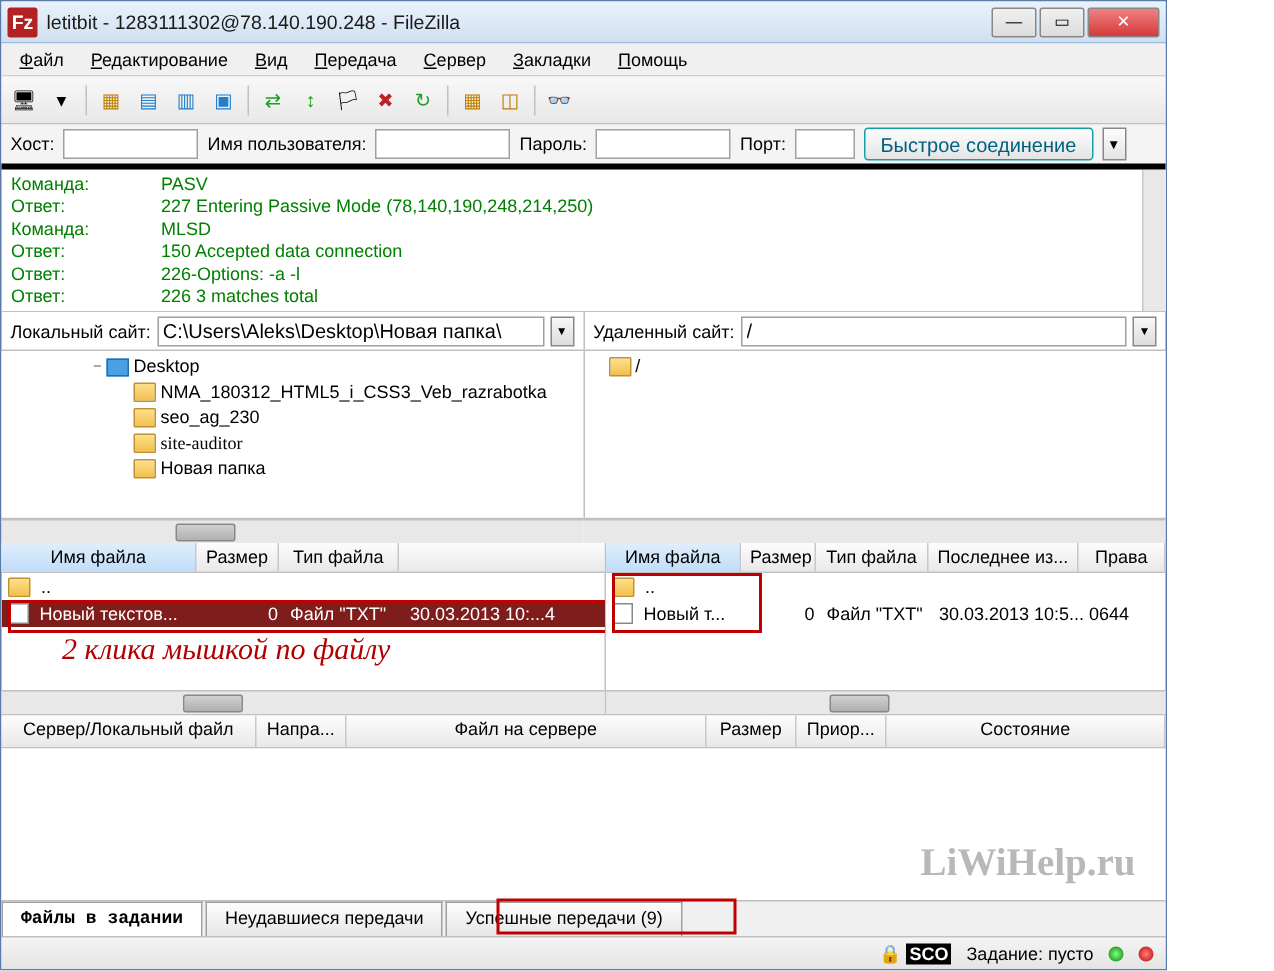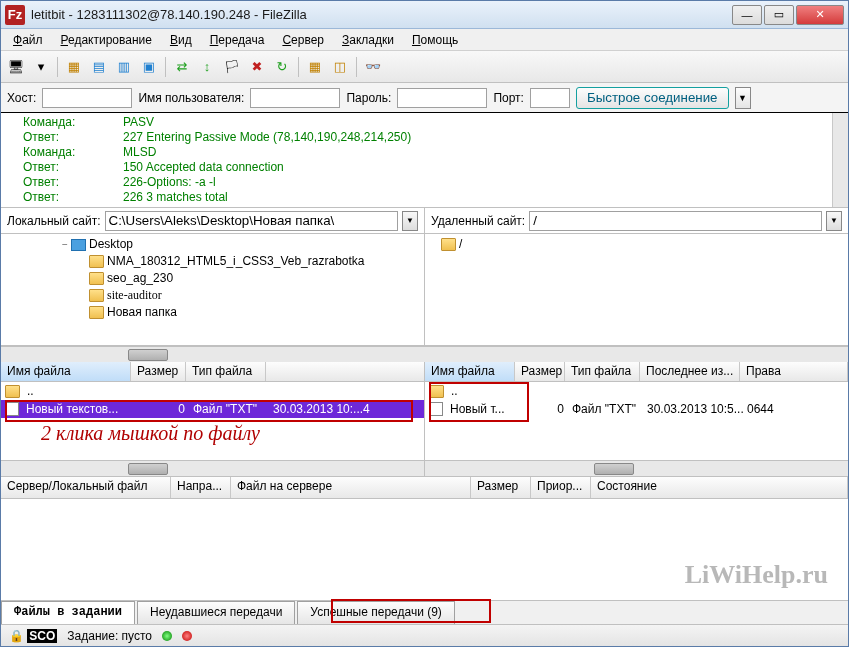--- a/index.html
+++ b/index.html
@@ -1,36 +1,36 @@
 <!DOCTYPE html>
 <html><head>
 <meta charset="utf-8">
 <style>
 * { box-sizing: border-box; margin: 0; padding: 0; }
 body { font-family: "Segoe UI", Tahoma, sans-serif; font-size: 12px; background: #fff; width: 849px; height: 647px; overflow: hidden; }
-.window { border: 1px solid #5a7ba8; width: 849px; height: 647px; display: flex; flex-direction: column; }
+.window { border: 1px solid #5a7ba8; width: 778px; height: 647px; display: flex; flex-direction: column; }
 .titlebar { height: 28px; background: linear-gradient(#eaf2fb,#d0e0f0); display: flex; align-items: center; padding: 0 4px; border-bottom: 1px solid #9cb8d8; }
 .titlebar .app-icon { width: 20px; height: 20px; background: #b22222; color: #fff; font-weight: bold; display: flex; align-items: center; justify-content: center; font-size: 13px; border-radius: 2px; margin-right: 6px; }
 .titlebar .title { flex: 1; font-size: 13px; color: #1a1a1a; }
 .win-btns { display: flex; gap: 2px; }
 .win-btn { width: 30px; height: 20px; background: linear-gradient(#f0f0f0,#dcdcdc); border: 1px solid #888; border-radius: 2px; display: flex; align-items: center; justify-content: center; font-size: 11px; cursor: default; }
 .win-btn.close { background: linear-gradient(#f08080,#d43b3b); color: #fff; width: 48px; }
 .menubar { height: 22px; background: #f0f0f0; display: flex; align-items: center; padding: 0 4px; gap: 2px; border-bottom: 1px solid #d0d0d0; }
 .menubar span { padding: 2px 8px; cursor: default; text-decoration: underline; text-decoration-color: transparent; }
 .menubar span:first-letter { text-decoration: underline; }
 .toolbar { height: 32px; background: linear-gradient(#f8f8f8,#e8e8e8); display: flex; align-items: center; padding: 2px 4px; gap: 3px; border-bottom: 1px solid #c0c0c0; }
 .tb-btn { width: 22px; height: 22px; border: 1px solid transparent; display: flex; align-items: center; justify-content: center; font-size: 13px; cursor: default; }
 .tb-sep { width: 1px; height: 20px; background: #c0c0c0; margin: 0 2px; }
-.quickconnect { height: 30px; background: #f4f4f4; display: flex; align-items: center; padding: 2px 6px; gap: 6px; border-bottom: 1px solid #000000; }
+.quickconnect { height: 30px; background: #f4f4f4; display: flex; align-items: center; padding: 2px 6px; gap: 6px; border-bottom: 4px solid #000000; }
 .quickconnect label { font-size: 12px; }
 .qc-input { border: 1px solid #a0a0a0; height: 20px; padding: 0 3px; background: #fff; }
 .qc-btn { height: 22px; padding: 0 10px; background: linear-gradient(#fdfdfd,#e4e4e4); border: 1px solid #14a0a0; color: #006080; border-radius: 3px; cursor: default; }
 .qc-drop { width: 16px; height: 22px; border: 1px solid #888; background: linear-gradient(#fdfdfd,#e4e4e4); display: flex; align-items: center; justify-content: center; font-size: 9px; }
 .log { height: 95px; overflow: auto; padding: 2px 6px; font-size: 12px; border-bottom: 1px solid #c0c0c0; background: #fff; position: relative; }
-.log-line { display: flex; gap: 10px; line-height: 15px; margin-left: 16px; }
+.log-line { display: flex; gap: 10px; line-height: 15px; }
 .log-label { width: 90px; }
 .green { color: #008000; }
 .log-scroll { position: absolute; right: 0; top: 0; bottom: 0; width: 16px; background: #e8e8e8; border-left: 1px solid #c8c8c8; }
 .sitebar { height: 26px; display: flex; border-bottom: 1px solid #c0c0c0; }
 .sitebar .half { flex: 1; display: flex; align-items: center; padding: 2px 6px; gap: 4px; border-right: 1px solid #c0c0c0; }
 .sitebar .half:last-child { border-right: none; }
 .sitebar input { flex: 1; height: 20px; border: 1px solid #a0a0a0; padding: 0 3px; }
 .sitebar .cb-drop { width: 16px; height: 20px; border: 1px solid #888; background: linear-gradient(#f8f8f8,#ddd); display: flex; align-items: center; justify-content: center; font-size: 8px; }
 .trees { height: 112px; display: flex; border-bottom: 1px solid #c0c0c0; }
 .tree { flex: 1; overflow: auto; padding: 2px 4px; position: relative; border-right: 1px solid #c0c0c0; background: #fff; }
@@ -38,37 +38,37 @@
 .tree-row { display: flex; align-items: center; line-height: 17px; white-space: nowrap; }
 .tree-row .exp { width: 12px; color: #666; font-size: 10px; text-align: center; }
 .folder-icon { width: 15px; height: 13px; background: linear-gradient(#ffe08a,#f0c050); border: 1px solid #c09030; border-radius: 1px; margin-right: 3px; display: inline-block; }
 .desktop-icon { width: 15px; height: 12px; background: #4aa0e0; border: 1px solid #2070b0; display: inline-block; margin-right: 3px; }
 .h-scroll { height: 16px; background: #e8e8e8; border-top: 1px solid #c0c0c0; display: flex; align-items: center; }
 .h-scroll .thumb { width: 40px; height: 12px; background: linear-gradient(#d0d0d0,#b0b0b0); border: 1px solid #888; border-radius: 2px; margin-left: 30%; }
 .lists { display: flex; height: 115px; border-bottom: 1px solid #c0c0c0; }
 .list-pane { flex: 1; display: flex; flex-direction: column; border-right: 1px solid #c0c0c0; position: relative; }
 .list-pane:last-child { border-right: none; }
 .col-headers { height: 20px; display: flex; background: linear-gradient(#fdfdfd,#e8e8e8); border-bottom: 1px solid #c0c0c0; }
-.col { padding: 2px 6px; border-right: 1px solid #c8c8c8; font-size: 12px; white-space: nowrap; overflow: hidden; }
+.col { padding: 2px 6px; border-right: 1px solid #c8c8c8; font-size: 12px; white-space: nowrap; overflow: hidden; text-align: center; }
 .col.sorted { background: linear-gradient(#e0eefc,#c0ddf8); }
 .list-body { flex: 1; overflow: auto; position: relative; }
 .list-row { display: flex; align-items: center; height: 18px; padding: 0 4px; }
 .cell { padding: 0 4px; white-space: nowrap; overflow: hidden; }
-.selected-row { background: #6d28d9; color: #fff; }
+.selected-row { background: #7f1d1d; color: #fff; }
 .file-icon { width: 14px; height: 14px; background: #fff; border: 1px solid #888; display: inline-block; margin-right: 3px; position: relative; }
 .red-box { position: absolute; border: 2px solid #c00000; pointer-events: none; }
 .annotation { position: absolute; color: #b00000; font-family: "Times New Roman", serif; font-style: italic; font-size: 20px; pointer-events: none; }
 .status-line { height: 20px; padding: 2px 6px; background: #f4f4f4; border-bottom: 1px solid #c0c0c0; font-size: 12px; display: flex; align-items: center; }
 .queue-headers { height: 22px; display: flex; background: linear-gradient(#fdfdfd,#e8e8e8); border-bottom: 1px solid #c0c0c0; }
 .queue-body { flex: 1; background: #fff; position: relative; padding-left: 32px; }
 .watermark { position: absolute; right: 20px; bottom: 10px; color: #b8b8b8; font-size: 26px; font-family: "Comic Sans MS", cursive; font-weight: bold; }
 .bottom-tabs { height: 24px; display: flex; background: #f0f0f0; border-top: 1px solid #c0c0c0; position: relative; }
 .tab { padding: 3px 12px; border: 1px solid #a0a0a0; border-bottom: none; background: linear-gradient(#fdfdfd,#e6e6e6); margin-right: 2px; font-size: 12px; cursor: default; }
 .tab.active { background: #fff; font-weight: bold; font-family: Liberation Mono, monospace; }
-.statusbar { height: 22px; background: linear-gradient(#f4f4f4,#e4e4e4); display: flex; align-items: center; padding: 0 8px; gap: 10px; border-top: 1px solid #c0c0c0; font-size: 12px; }
+.statusbar { height: 22px; background: linear-gradient(#f4f4f4,#e4e4e4); display: flex; align-items: center; justify-content: flex-end; padding: 0 8px; gap: 10px; border-top: 1px solid #c0c0c0; font-size: 12px; }
 .led { width: 10px; height: 10px; border-radius: 50%; display: inline-block; }
 .led.red { background: radial-gradient(#ff8080,#c00000); }
 .led.green { background: radial-gradient(#80ff80,#008000); }
 .splitters { display: flex; }
 .split-half { flex: 1; }
 </style>
 </head>
 <body>
 
 <div class="window">

